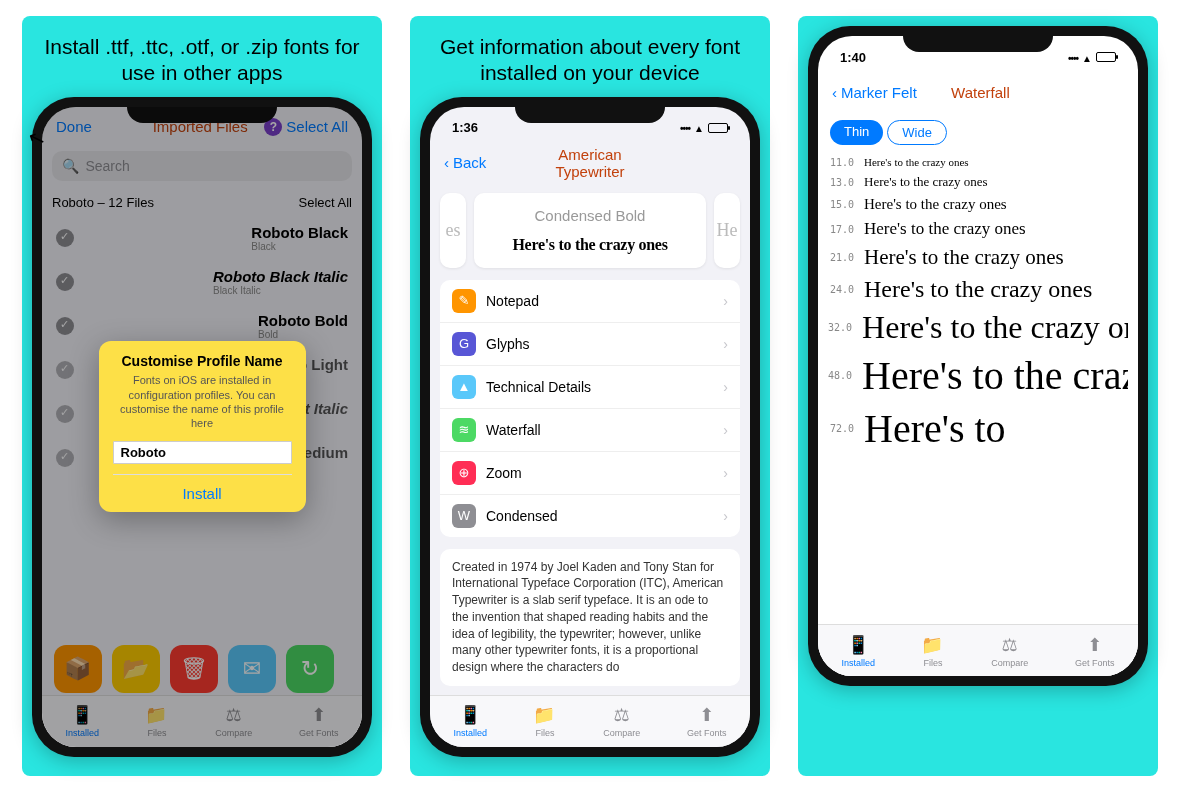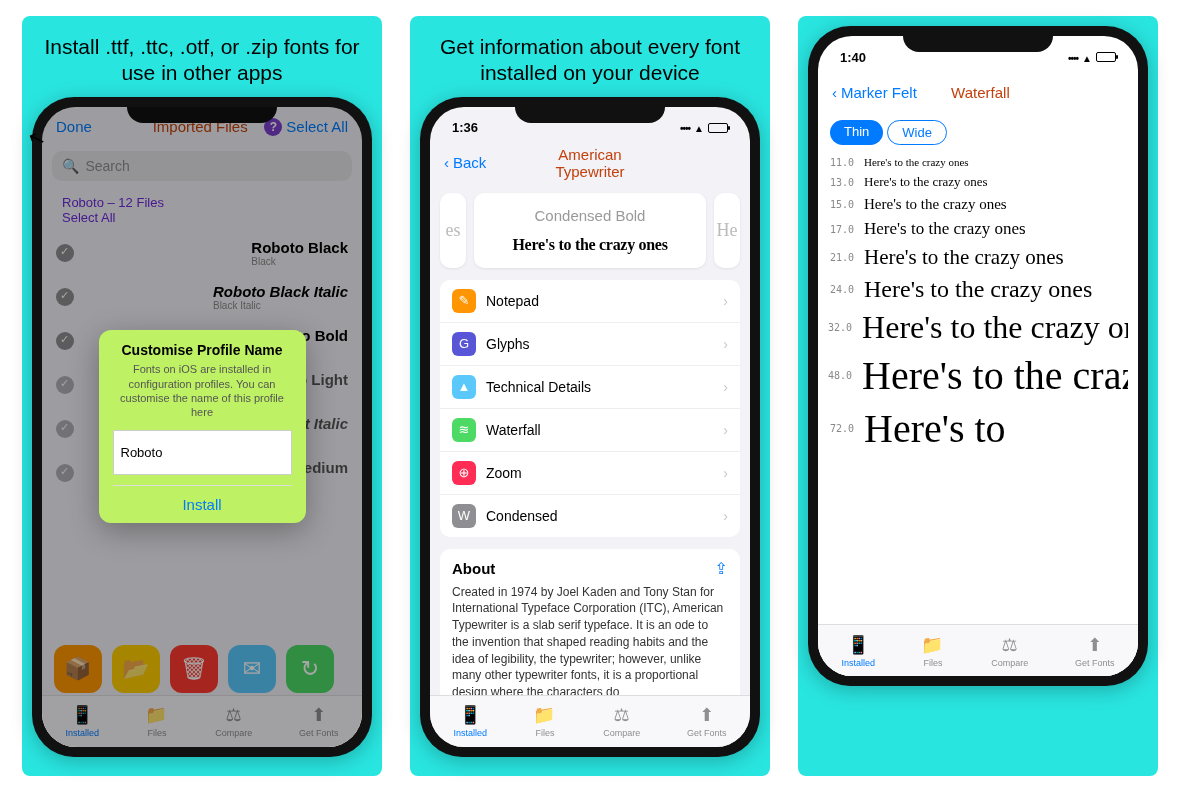--- a/index.html
+++ b/index.html
@@ -16,33 +16,33 @@
   .sig::before { content: "••••"; letter-spacing: -1px; font-size:10px; }
   .wifi::before { content: "\25B2"; font-size:10px; }
   .batt { width:20px; height:10px; border:1px solid #000; border-radius:2px; position:relative; }
   .batt::after { content:""; position:absolute; right:-3px; top:2px; width:2px; height:4px; background:#000; border-radius:1px; }
   .navbar { height: 40px; display: flex; align-items: center; justify-content: space-between; padding: 0 14px; font-size: 15px; color: #007aff; }
   .navbar .center { color: #c2410c; font-weight: 500; flex:1; text-align:center; }
   .navbar .left, .navbar .right { min-width: 80px; display:flex; align-items:center; gap:4px; }
   .navbar .right { justify-content: flex-end; }
   .help-icon { width:18px; height:18px; background:#7a3fc9; border-radius:50%; color:#fff; font-size:12px; display:inline-flex; align-items:center; justify-content:center; font-weight:700; }
   .search { margin: 4px 10px; background:#e4e4e9; border-radius:10px; padding:7px 10px; color:#8e8e93; font-size:14px; display:flex; gap:6px; align-items:center; }
-  .section-hdr { display:flex; justify-content:space-between; padding:10px 20px 6px; font-size:13px; color:#6d28d9;flex-direction:column; }
+  .section-hdr { display:flex; justify-content:space-between; padding:10px 10px 6px; font-size:13px; color:#000000; }
   .fontrow { display:flex; align-items:center; gap:10px; padding:8px 14px;justify-content:space-between; }
   .check { width:18px; height:18px; border-radius:50%; background:#8e8e93; position:relative; flex-shrink:0; }
   .check::after { content:"✓"; color:#fff; font-size:11px; position:absolute; left:4px; top:1px; }
   .fontrow .name { font-size:15px; font-weight:700; color:#000; }
   .fontrow .sub { font-size:10px; color:#888; }
   .fontrow.italic .name { font-style: italic; }
   .fontrow.dim { opacity:.65; }
   .dim-overlay { position:absolute; inset:0; background:rgba(0,0,0,.35); display:flex; align-items:center; justify-content:center; z-index:20; }
-  .alert { width:207px; background:#bef264; border-radius:12px; text-align:center; padding:12px 14px 0; box-shadow:0 8px 30px rgba(0,0,0,.3); }
+  .alert { width:207px; background:#fde047; border-radius:12px; text-align:center; padding:12px 14px 0; box-shadow:0 8px 30px rgba(0,0,0,.3); }
   .alert h4 { font-size:14px; font-weight:700; margin-bottom:4px; }
   .alert p { font-size:11px; color:#555; line-height:1.3; margin-bottom:10px; }
-  .alert input { width:100%; border:1px solid #ccc; border-radius:1px; padding:14px 7px; font-size:13px; background:#fff; margin-bottom:10px; }
+  .alert input { width:100%; border:1px solid #ccc; border-radius:1px; padding:3px 7px; font-size:13px; background:#fff; margin-bottom:10px;font-weight:bold; }
   .alert .btn { border-top:1px solid #ddd; padding:10px 0; color:#007aff; font-size:15px; font-weight:500; }
   .toolbar-apps { position:absolute; bottom:54px; left:0; right:0; display:flex; gap:10px; padding:0 12px; }
   .app-tile { width:48px; height:48px; border-radius:12px; display:flex; align-items:center; justify-content:center; color:#fff; font-size:22px; }
   .tabbar { position:absolute; bottom:0; left:0; right:0; height:52px; background:#f8f8fa; border-top:1px solid #ddd; display:flex; justify-content:space-around; align-items:center; }
   .tab { display:flex; flex-direction:column; align-items:center; font-size:9px; color:#8e8e93; gap:2px; }
   .tab.active { color:#007aff; }
   .tab .ticon { font-size:18px; }
 
   
   .preview-card { margin:10px 10px 12px; display:flex; gap:8px; }
@@ -239,24 +239,20 @@
               <span>Zoom</span>
               <span class="chev">›</span>
             </div>
             <div class="listitem">
               <span class="licon" style="background:#8e8e93">W</span>
               <span>Condensed</span>
               <span class="chev">›</span>
             </div>
           </div>
         <div class="about-card">
-          <div class="ahdr">
-            <h5>About</h5>
-            <span class="share">⇪</span>
-          </div>
           <p>Created in 1974 by Joel Kaden and Tony Stan for International Typeface Corporation (ITC), American Typewriter is a slab serif typeface. It is an ode to the invention that shaped reading habits and the idea of legibility, the typewriter; however, unlike many other typewriter fonts, it is a proportional design where the characters do</p>
         </div>
         <div class="tabbar" id="tabs2">
             <div class="tab active">
               <span class="ticon">📱</span>
               <span>Installed</span>
             </div>
             <div class="tab">
               <span class="ticon">📁</span>
               <span>Files</span>

